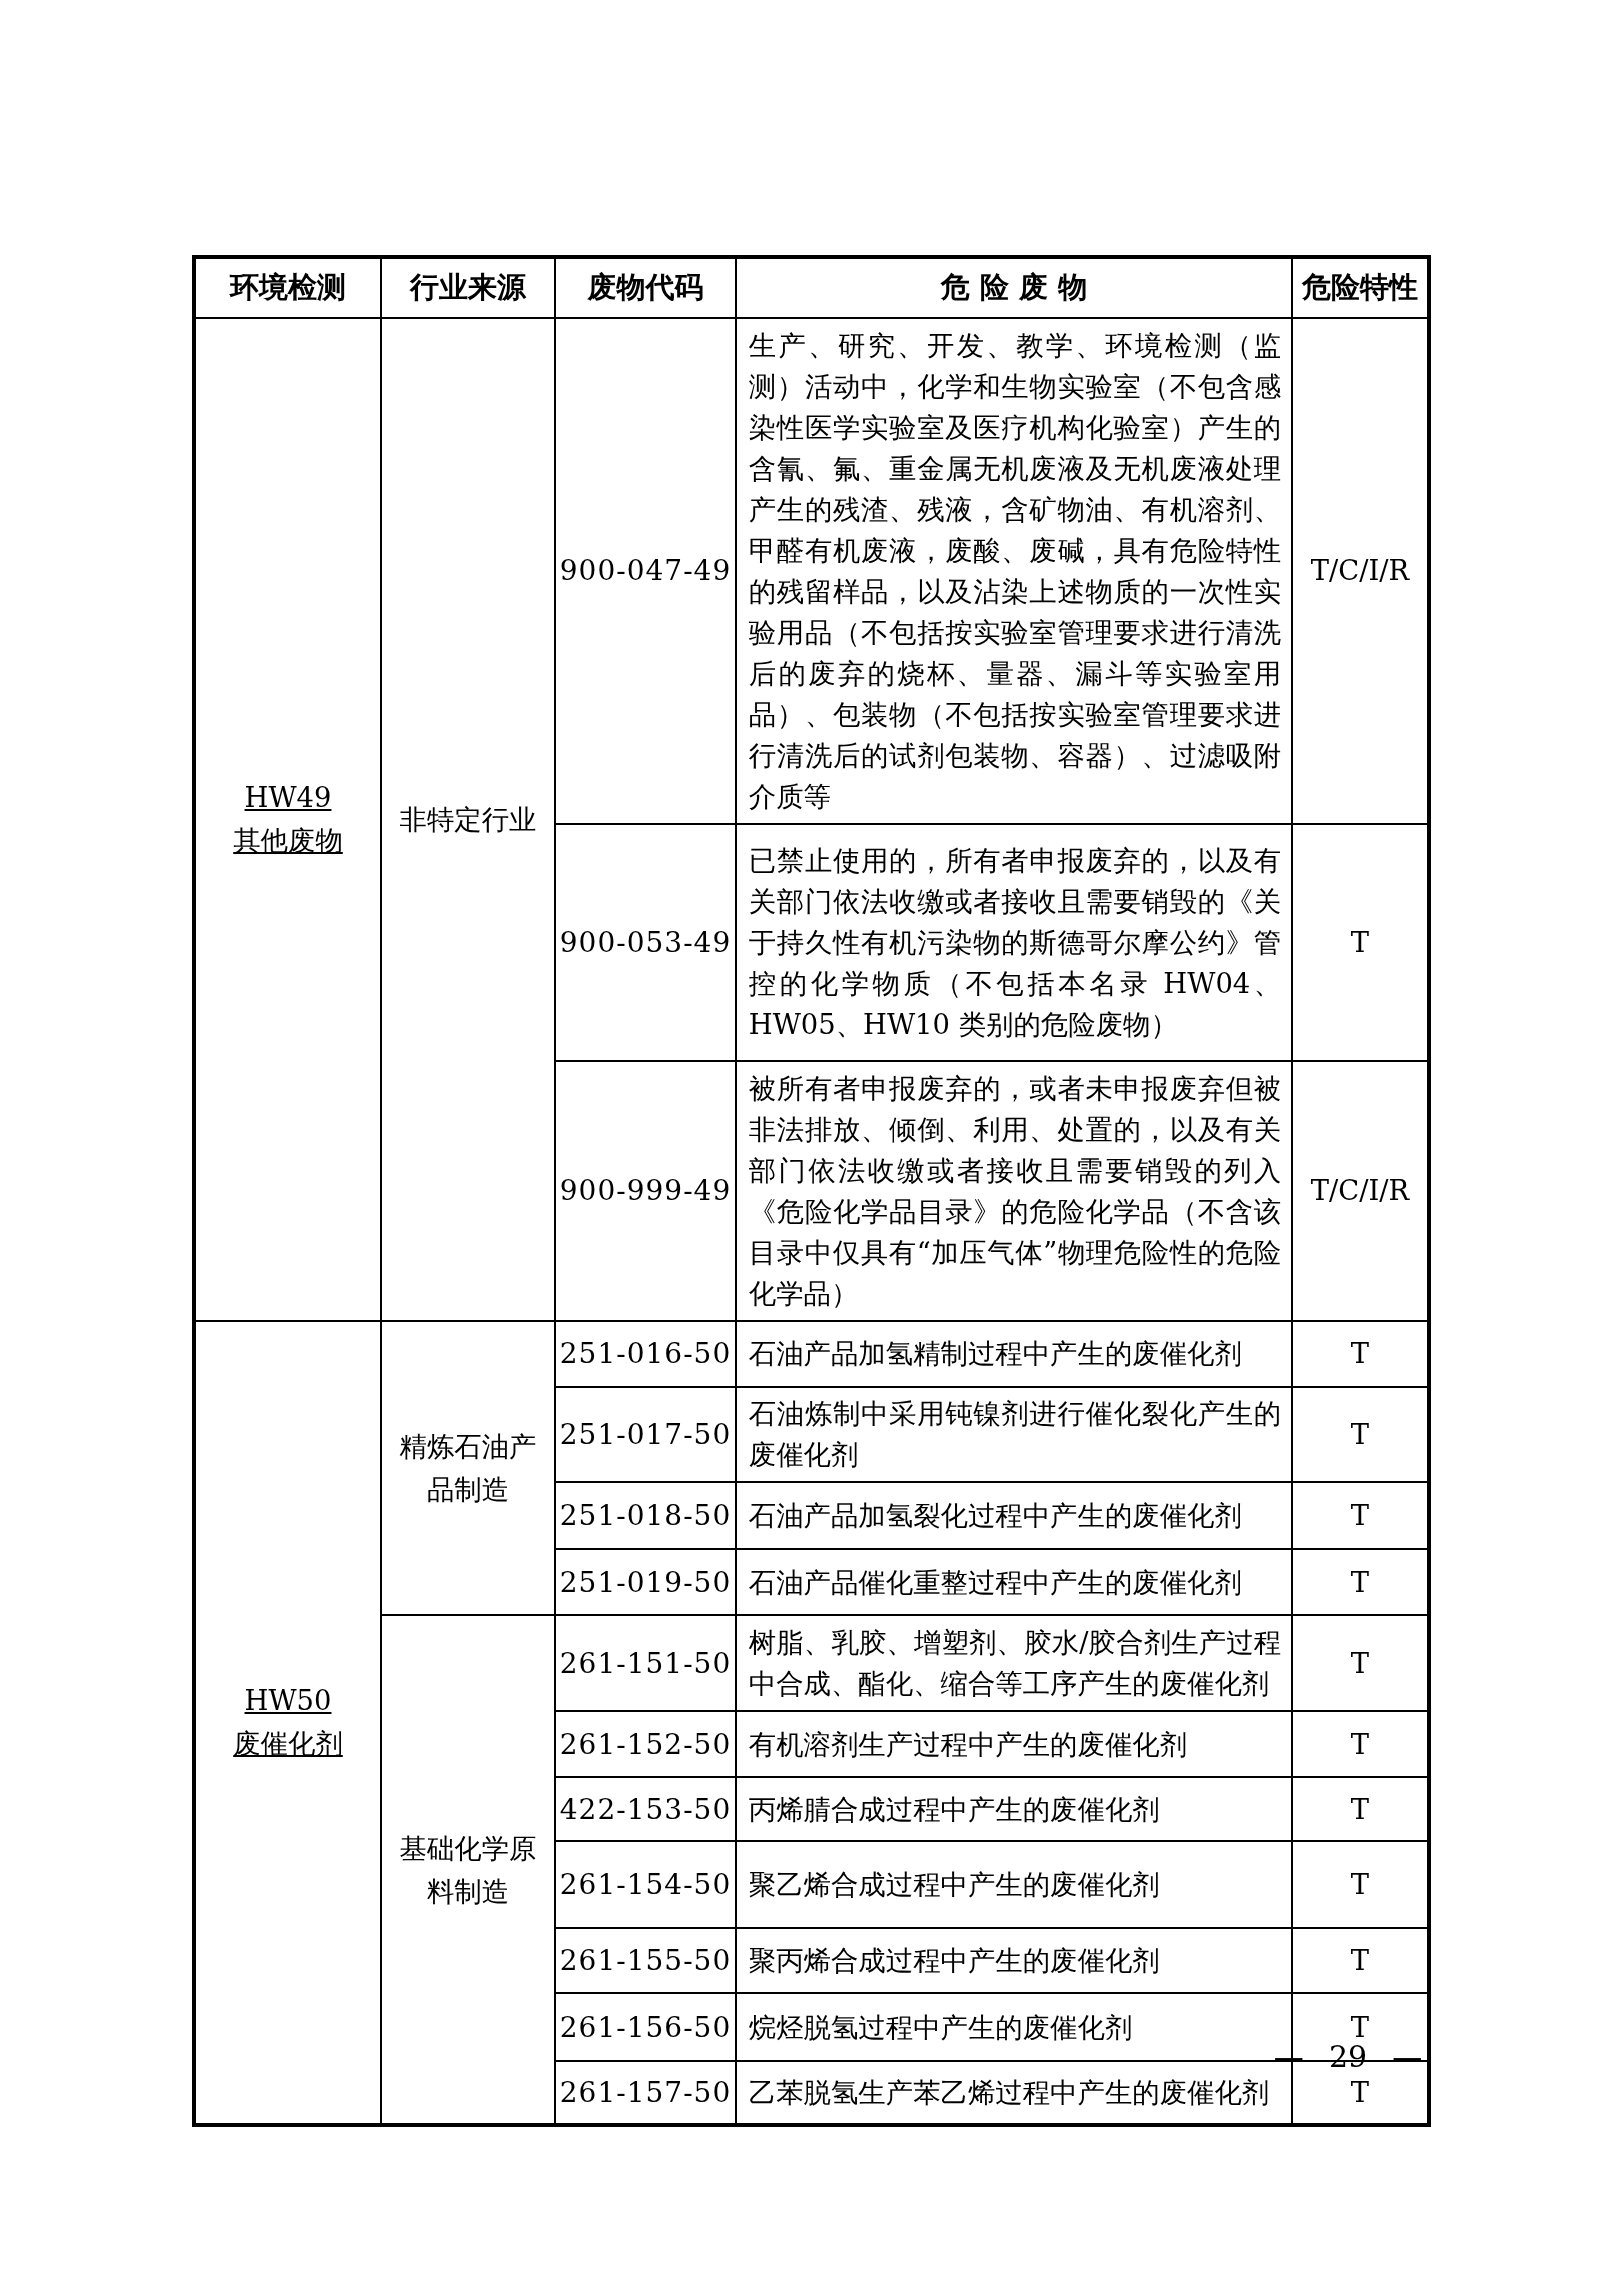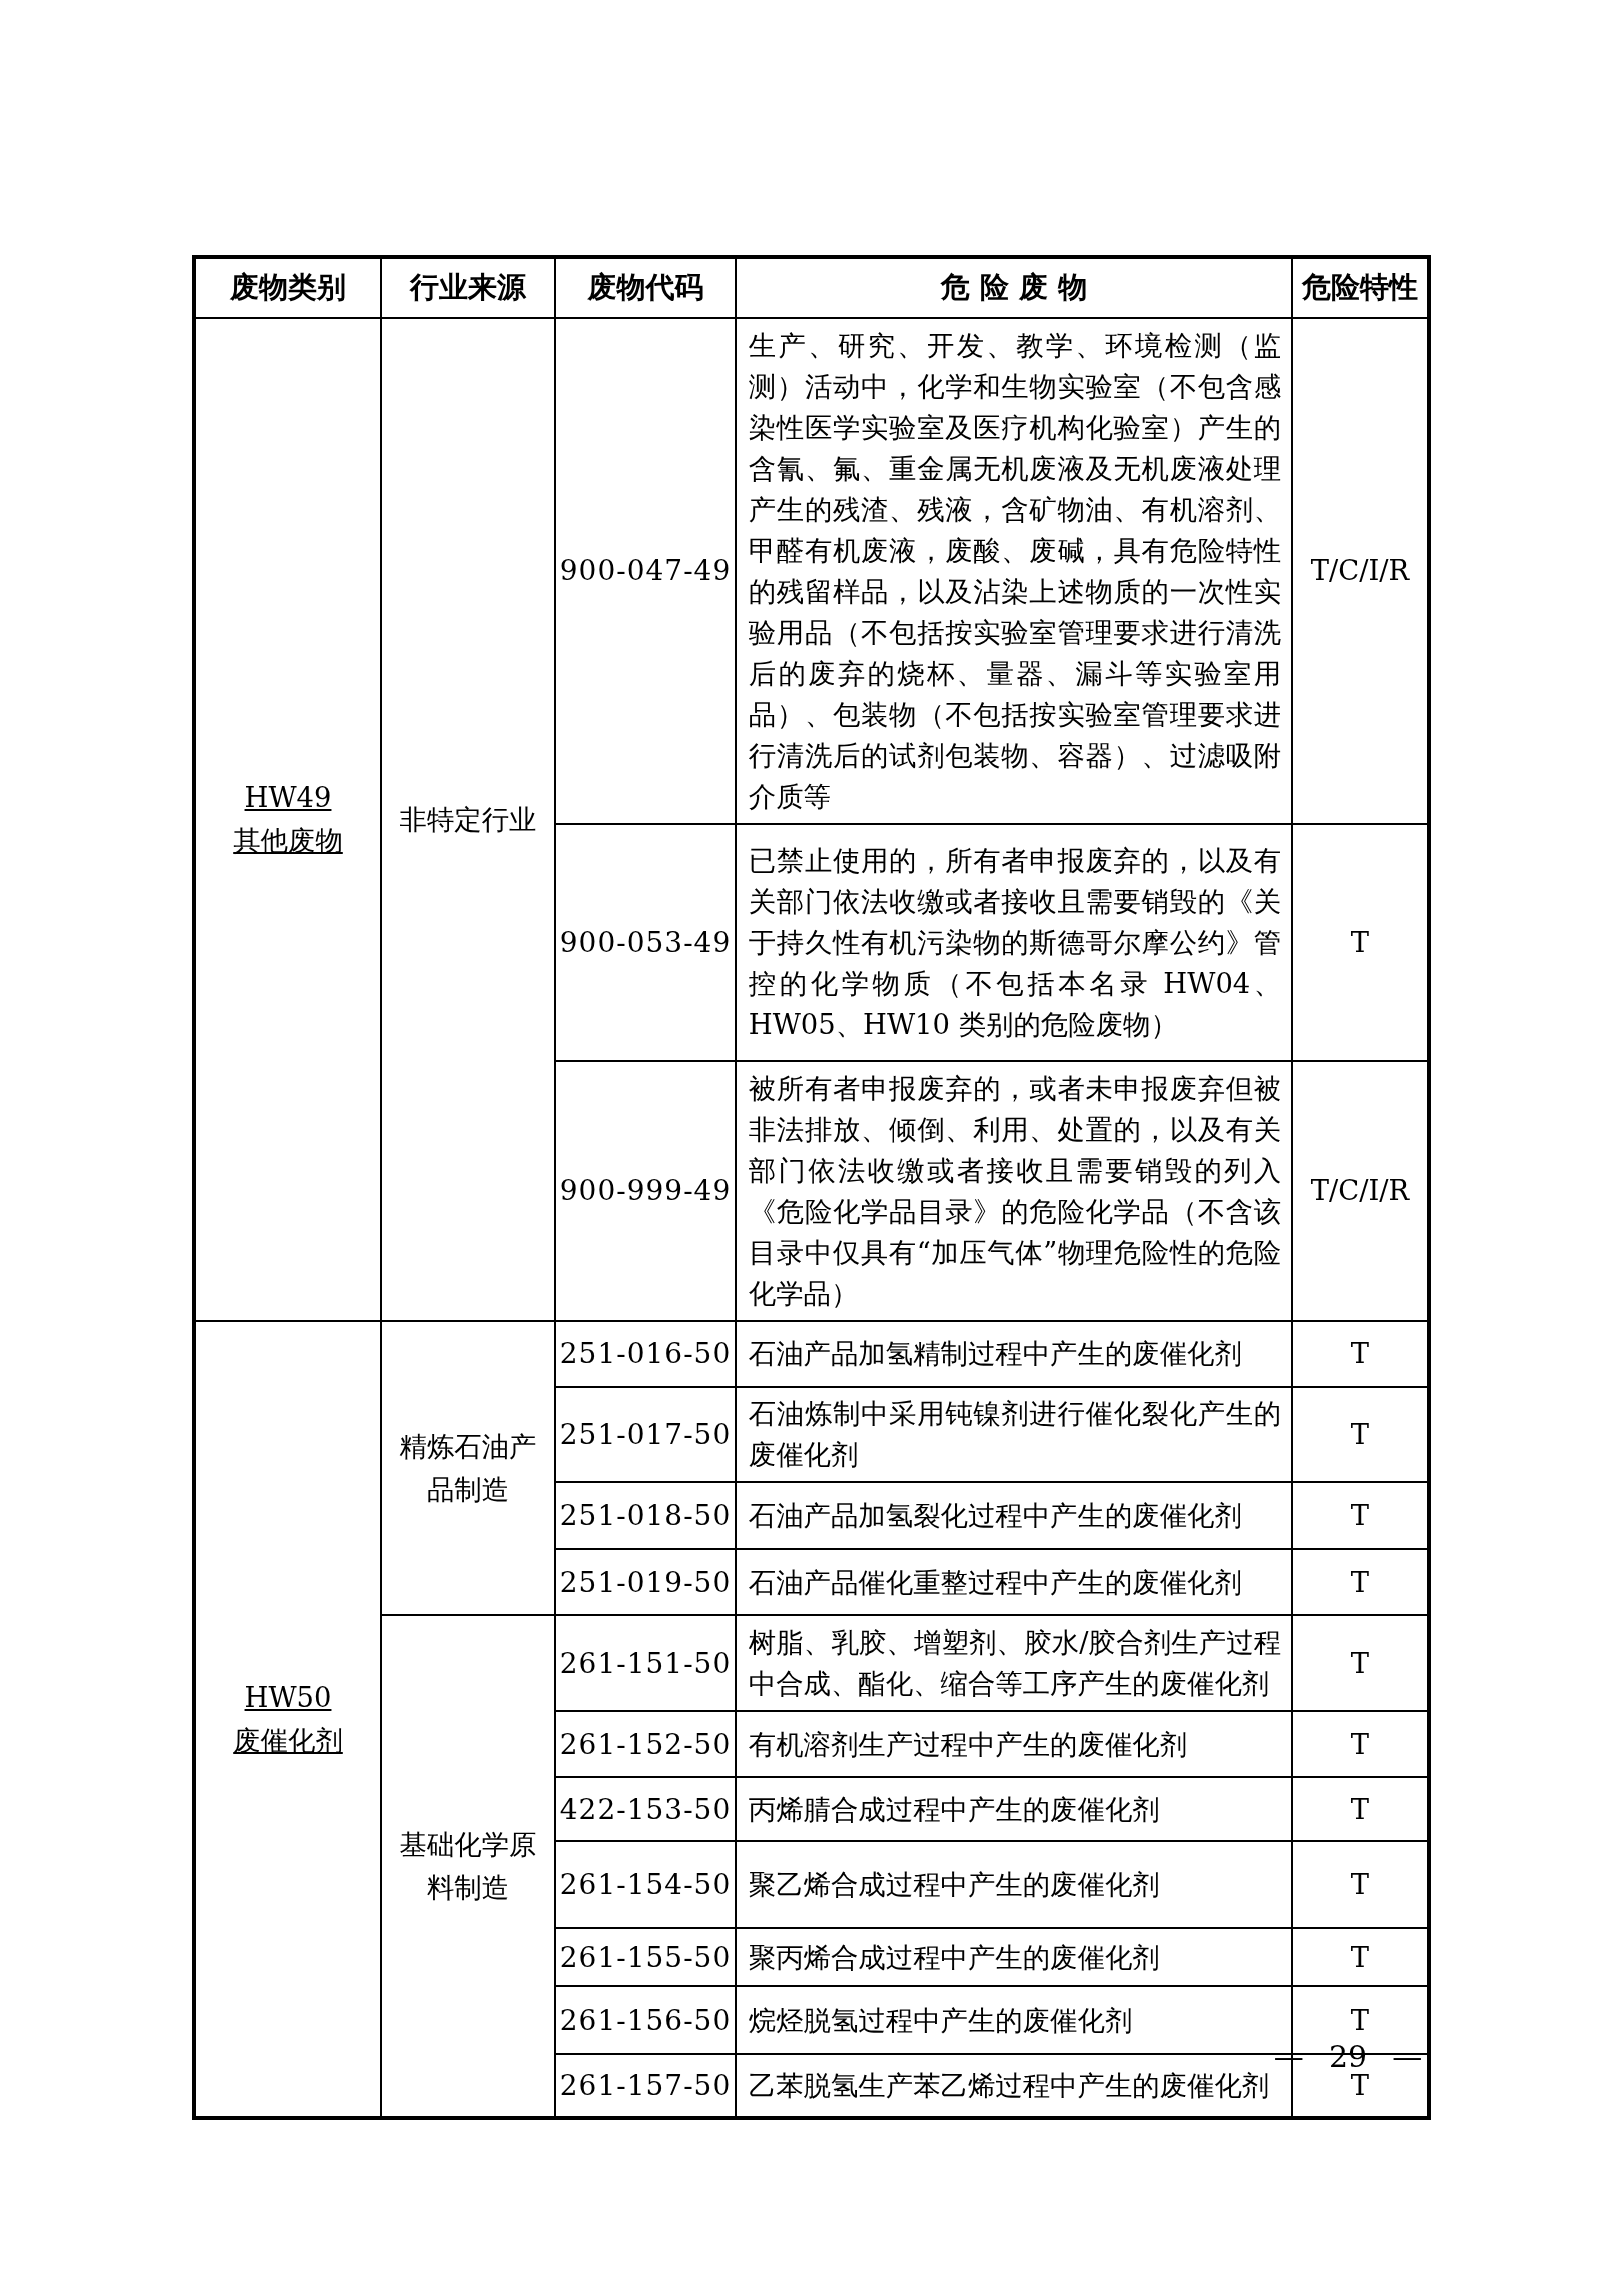--- a/index.html
+++ b/index.html
@@ -88,21 +88,21 @@
     <colgroup>
       <col style="width:187px">
       <col style="width:174px">
       <col style="width:181px">
       <col style="width:556px">
       <col style="width:137px">
     </colgroup>
 
     <tbody>
         <tr style="height:61px">
-      <th>废物类别</th>
+      <th>环境检测</th>
       <th>行业来源</th>
       <th>废物代码</th>
       <th>危 险 废 物</th>
       <th>危险特性</th>
     </tr>
 
     <tr style="height:457px">
       <td class="c-category" rowspan="3">
         <div class="cat-line">HW49</div>
         <div class="cat-line">其他废物</div>
@@ -163,21 +163,21 @@
     <tr style="height:64px">
       <td class="c-code">422-153-50</td>
       <td class="c-desc">丙烯腈合成过程中产生的废催化剂</td>
       <td class="c-hazard">T</td>
     </tr>
     <tr style="height:87px">
       <td class="c-code">261-154-50</td>
       <td class="c-desc">聚乙烯合成过程中产生的废催化剂</td>
       <td class="c-hazard">T</td>
     </tr>
-    <tr style="height:58px">
+    <tr style="height:65px">
       <td class="c-code">261-155-50</td>
       <td class="c-desc">聚丙烯合成过程中产生的废催化剂</td>
       <td class="c-hazard">T</td>
     </tr>
     <tr style="height:68px">
       <td class="c-code">261-156-50</td>
       <td class="c-desc">烷烃脱氢过程中产生的废催化剂</td>
       <td class="c-hazard">T</td>
     </tr>
     <tr style="height:64px">

